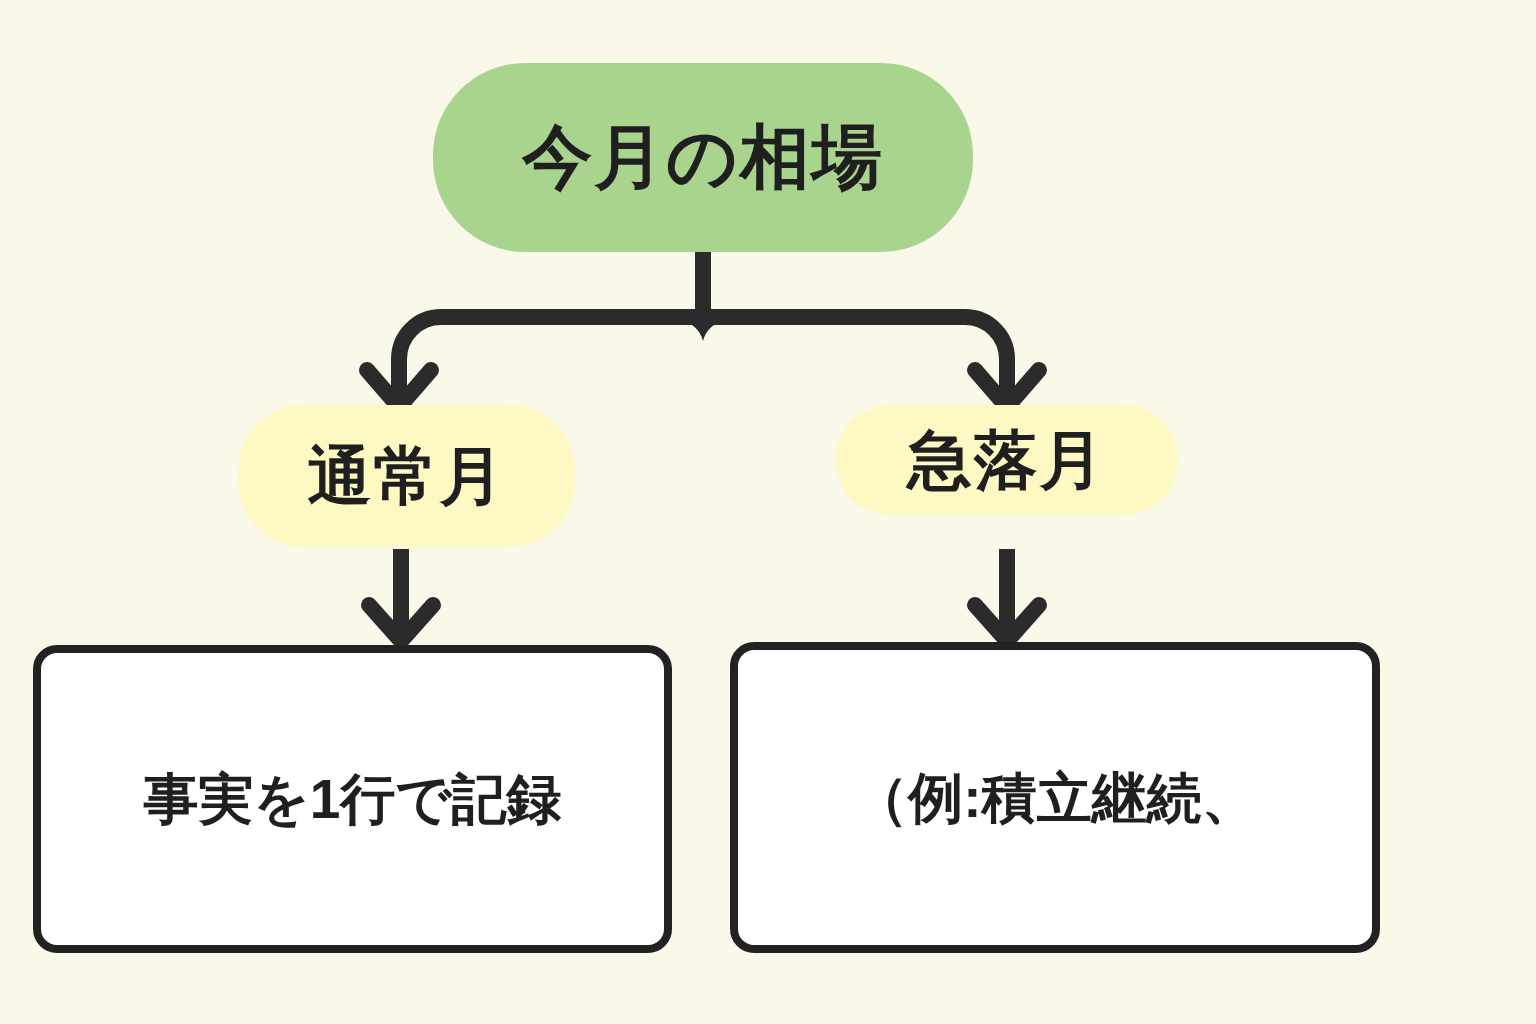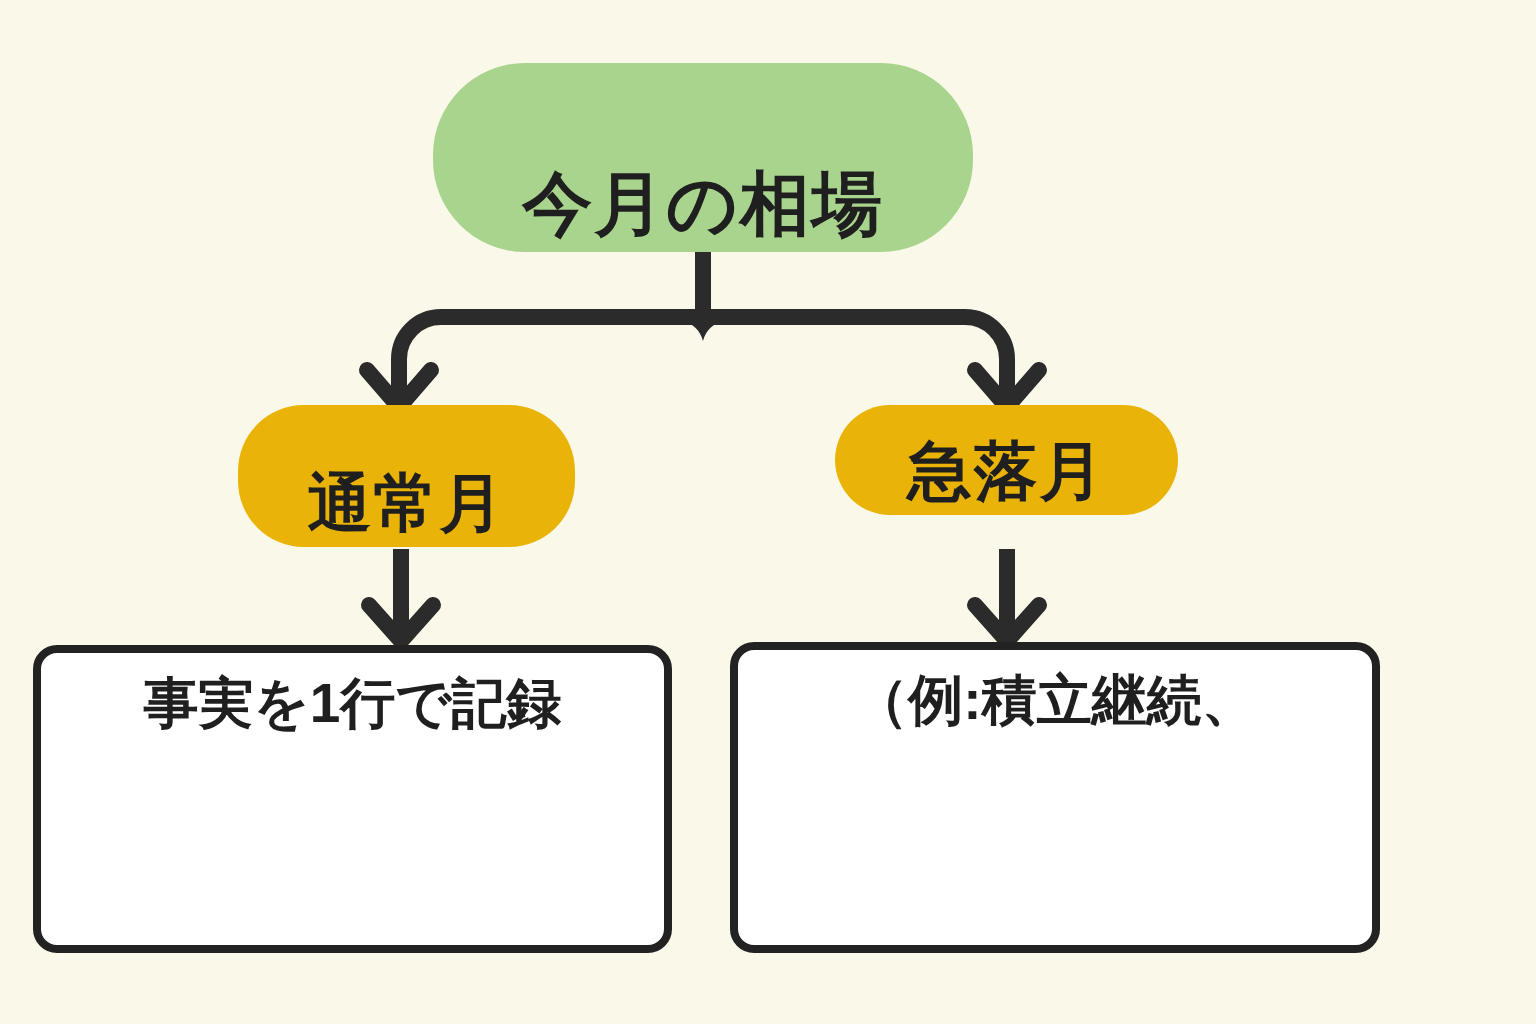--- a/index.html
+++ b/index.html
@@ -19,51 +19,52 @@
   svg.connectors {
     position: absolute;
     left: 0; top: 0;
     width: 1536px;
     height: 1024px;
     z-index: 1;
   }
   .node {
     position: absolute;
     display: flex;
-    align-items: flex-end;
+    align-items: center;
     justify-content: center;
     z-index: 2;
     color: #1F1F1F;
     font-weight: 900;
     letter-spacing: 2px;
     white-space: nowrap;
   }
   .node-root {
     left: 433px; top: 63px;
     width: 540px; height: 189px;
     background: #A9D48D;
     border-radius: 92px;
     font-size: 70px;
   }
   .node-blue {
-    background: #eab308;
+    background: #fef9c3;
     border-radius: 66px;
     font-size: 64px;
   }
   .node-blue.left  { left: 238px; top: 405px; width: 337px; height: 142px; }
   .node-blue.right { left: 835px; top: 405px; width: 343px; height: 110px; }
   .outcome-box {
     position: absolute;
     box-sizing: border-box;
     background: #FFFFFF;
     border: 8px solid #222222;
     border-radius: 24px;
     z-index: 2;
     display: flex;
-    align-items: flex-start;
+    flex-direction: column;
+    align-items: center;
     justify-content: center;
     color: #1F1F1F;
     font-weight: 900;
     font-size: 55px;
     line-height: 100px;
     text-align: center;
     white-space: nowrap;
   }
   .outcome-box.left  { left: 33px;  top: 645px; width: 639px; height: 308px; }
   .outcome-box.right { left: 730px; top: 642px; width: 650px; height: 311px; }

